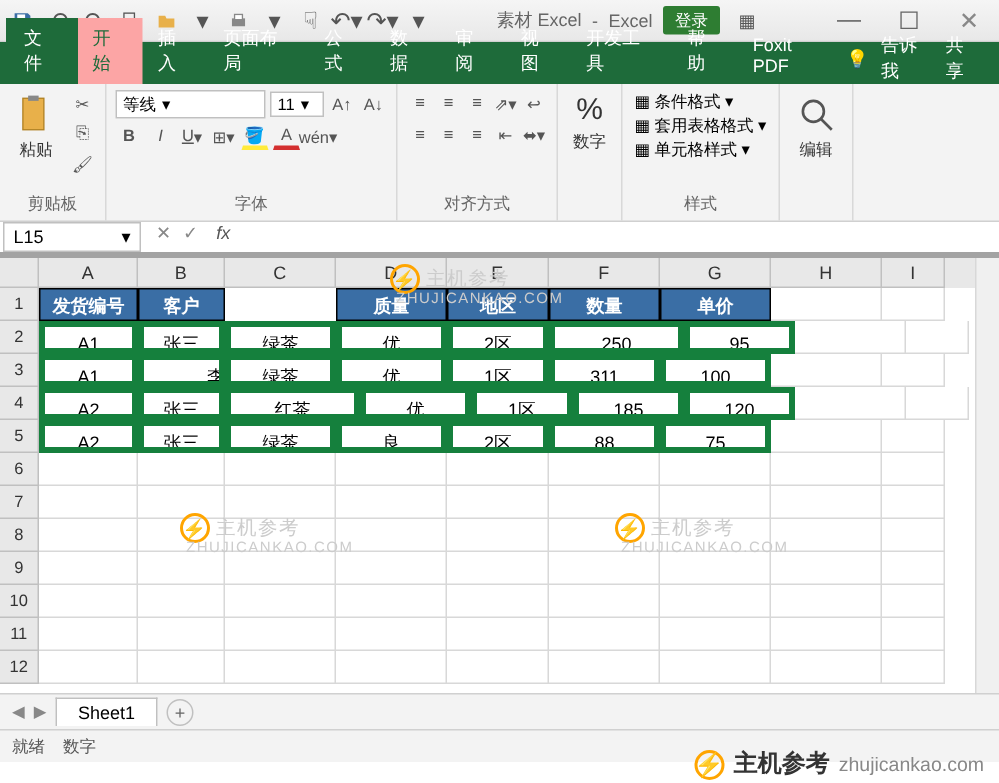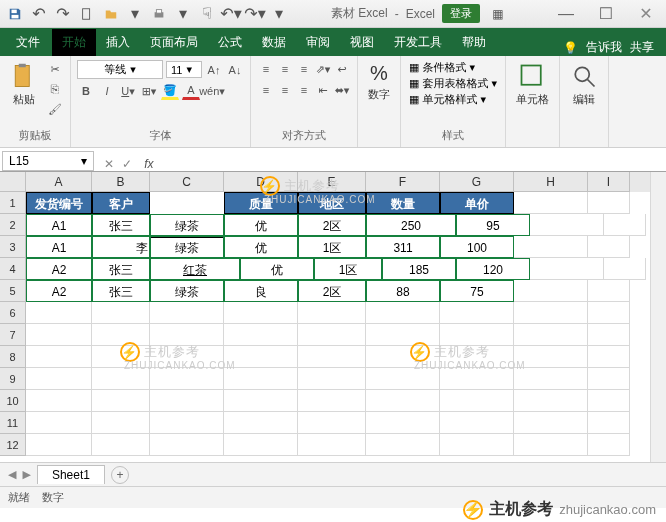--- a/index.html
+++ b/index.html
@@ -8,49 +8,49 @@
 .qat{display:flex;align-items:center;gap:2px;padding:0 4px;}
 .qat-btn{width:22px;height:22px;display:flex;align-items:center;justify-content:center;color:#555;}
 .qat-btn svg{width:14px;height:14px;}
 .title-center{flex:1;display:flex;align-items:center;justify-content:center;gap:7px;font-size:12px;color:#666;}
 .login-btn{background:#2e7d32;color:#fff;font-size:11px;padding:2px 8px;border-radius:2px;}
 .win-controls{display:flex;}
 .win-btn{width:40px;height:28px;display:flex;align-items:center;justify-content:center;color:#666;}
 .win-btn:last-child{color:#888;}
 .tabs{height:28px;background:#1e6b3a;display:flex;align-items:flex-end;padding:0 4px;gap:0;}
 .tab{padding:5px 10px;font-size:12px;color:#fff;cursor:pointer;}
-.tab.active{background:#000000;color:#1e6b3a;}
+.tab.active{background:#fca5a5;color:#1e6b3a;}
 .tab.file{background:#1e6b3a;color:#fff;padding:5px 12px;}
 .tab-right{margin-left:auto;display:flex;align-items:center;color:#fff;font-size:12px;gap:8px;padding-right:8px;}
 .ribbon{height:92px;background:#f3f3f3;border-bottom:1px solid #d0d0d0;display:flex;}
 .rgroup{border-right:1px solid #d8d8d8;padding:4px 6px;display:flex;flex-direction:column;justify-content:space-between;}
 .rgroup-label{font-size:11px;color:#666;text-align:center;padding-top:2px;}
 .rgroup-body{display:flex;gap:4px;align-items:flex-start;flex:1;}
 .big-btn{display:flex;flex-direction:column;align-items:center;gap:2px;font-size:11px;color:#333;padding:2px 4px;}
 .big-btn svg{width:28px;height:28px;}
 .small-stack{display:flex;flex-direction:column;gap:2px;}
 .font-row{display:flex;gap:3px;align-items:center;}
 .combo{background:#fff;border:1px solid #c0c0c0;font-size:11px;padding:1px 4px;display:flex;align-items:center;gap:4px;}
-.combo.font{width:86px;justify-content:center;} .combo.size{width:36px;}
+.combo.font{width:100px;} .combo.size{width:36px;}
 .mini-btn{width:18px;height:18px;display:flex;align-items:center;justify-content:center;font-size:11px;color:#555;border:1px solid transparent;}
 .align-grid{display:grid;grid-template-columns:repeat(5,18px);gap:1px;}
-.namebox-row{height:24px;background:#fff;border-bottom:1px solid #a3a3a3;display:flex;align-items:flex-end;}
+.namebox-row{height:24px;background:#fff;border-bottom:4px solid #a3a3a3;display:flex;align-items:flex-start;}
 .namebox{width:92px;border:1px solid #c0c0c0;font-size:12px;padding:2px 6px;margin:0 2px;display:flex;justify-content:space-between;align-items:center;}
 .fx-btns{display:flex;gap:8px;padding:0 8px;color:#888;font-size:12px;}
 .fx-label{font-style:italic;color:#555;font-size:12px;padding:0 4px;}
 .formula-input{flex:1;border:none;font-size:12px;padding:2px;}
 .grid-area{position:relative;height:290px;overflow:hidden;}
 .col-headers{display:flex;height:20px;background:#e8e8e8;}
 .corner{width:26px;border-right:1px solid #c0c0c0;border-bottom:1px solid #c0c0c0;background:#e8e8e8;}
 .colh{border-right:1px solid #c0c0c0;border-bottom:1px solid #c0c0c0;text-align:center;font-size:12px;color:#333;line-height:20px;background:#e8e8e8;}
 .rows{display:flex;flex-direction:column;}
 .row{display:flex;height:22px;}
 .rowh{width:26px;background:#e8e8e8;border-right:1px solid #c0c0c0;border-bottom:1px solid #c0c0c0;text-align:center;font-size:11px;line-height:22px;color:#333;}
 .cell{border-right:1px solid #d8d8d8;border-bottom:1px solid #d8d8d8;font-size:12px;text-align:center;line-height:22px;overflow:hidden;}
-.data-cell{border:1px solid #15803d;}
+.data-cell{border:4px solid #15803d;}
 .hdr-cell{background:#3a6ea5;color:#fff;font-weight:bold;border:1px solid #000;}
 .sheet-tabs{height:24px;background:#f3f3f3;border-top:1px solid #d0d0d0;display:flex;align-items:center;padding:0 8px;gap:6px;}
 .sheet-nav{color:#888;font-size:11px;}
 .sheet-tab{background:#fff;border:1px solid #c0c0c0;border-bottom:none;padding:2px 14px;font-size:12px;}
 .add-sheet{width:18px;height:18px;border:1px solid #c0c0c0;border-radius:50%;display:flex;align-items:center;justify-content:center;font-size:12px;color:#666;}
 .statusbar{height:22px;background:#f3f3f3;border-top:1px solid #d0d0d0;display:flex;align-items:center;padding:0 8px;font-size:11px;color:#555;gap:12px;}
 .watermark{position:absolute;font-size:13px;color:#ccc;pointer-events:none;letter-spacing:1px;}
 .wm-logo{display:inline-flex;align-items:center;gap:4px;}
 .footer-brand{position:absolute;right:10px;bottom:2px;display:flex;align-items:center;gap:6px;}
 .footer-brand .zh{font-size:16px;font-weight:bold;color:#333;}
@@ -115,20 +115,21 @@
   <div class="tab file">文件</div>
   <div class="tab active">开始</div>
   <div class="tab">插入</div>
   <div class="tab">页面布局</div>
   <div class="tab">公式</div>
   <div class="tab">数据</div>
   <div class="tab">审阅</div>
   <div class="tab">视图</div>
   <div class="tab">开发工具</div>
   <div class="tab">帮助</div>
+  <div class="tab">Foxit PDF</div>
   <div class="tab-right">
     <span>💡</span>
     <span>告诉我</span>
     <span>共享</span>
   </div>
 </div>
 
 <div class="ribbon">
   <div class="rgroup">
     <div class="rgroup-body">
@@ -219,31 +220,20 @@
             <span>▾</span>
           </div>
         <div class="style-item">
             <span>▦</span>
             <span>单元格样式</span>
             <span>▾</span>
           </div>
       </div>
     </div>
     <div class="rgroup-label">样式</div>
-  </div>
-  <div class="rgroup">
-    <div class="rgroup-body">
-      <div class="big-btn">
-        <svg viewBox="0 0 32 32">
-            <rect x="4" y="4" width="22" height="22" fill="none" stroke="#2e7d32" stroke-width="2"></rect>
-          </svg>
-        <span>单元格</span>
-      </div>
-    </div>
-    <div class="rgroup-label"></div>
   </div>
   <div class="rgroup">
     <div class="rgroup-body">
       <div class="big-btn">
         <svg viewBox="0 0 32 32">
             <circle cx="14" cy="14" r="8" fill="none" stroke="#555" stroke-width="2"></circle>
             <line x1="20" y1="20" x2="28" y2="28" stroke="#555" stroke-width="2"></line>
           </svg>
         <span>编辑</span>
       </div>

